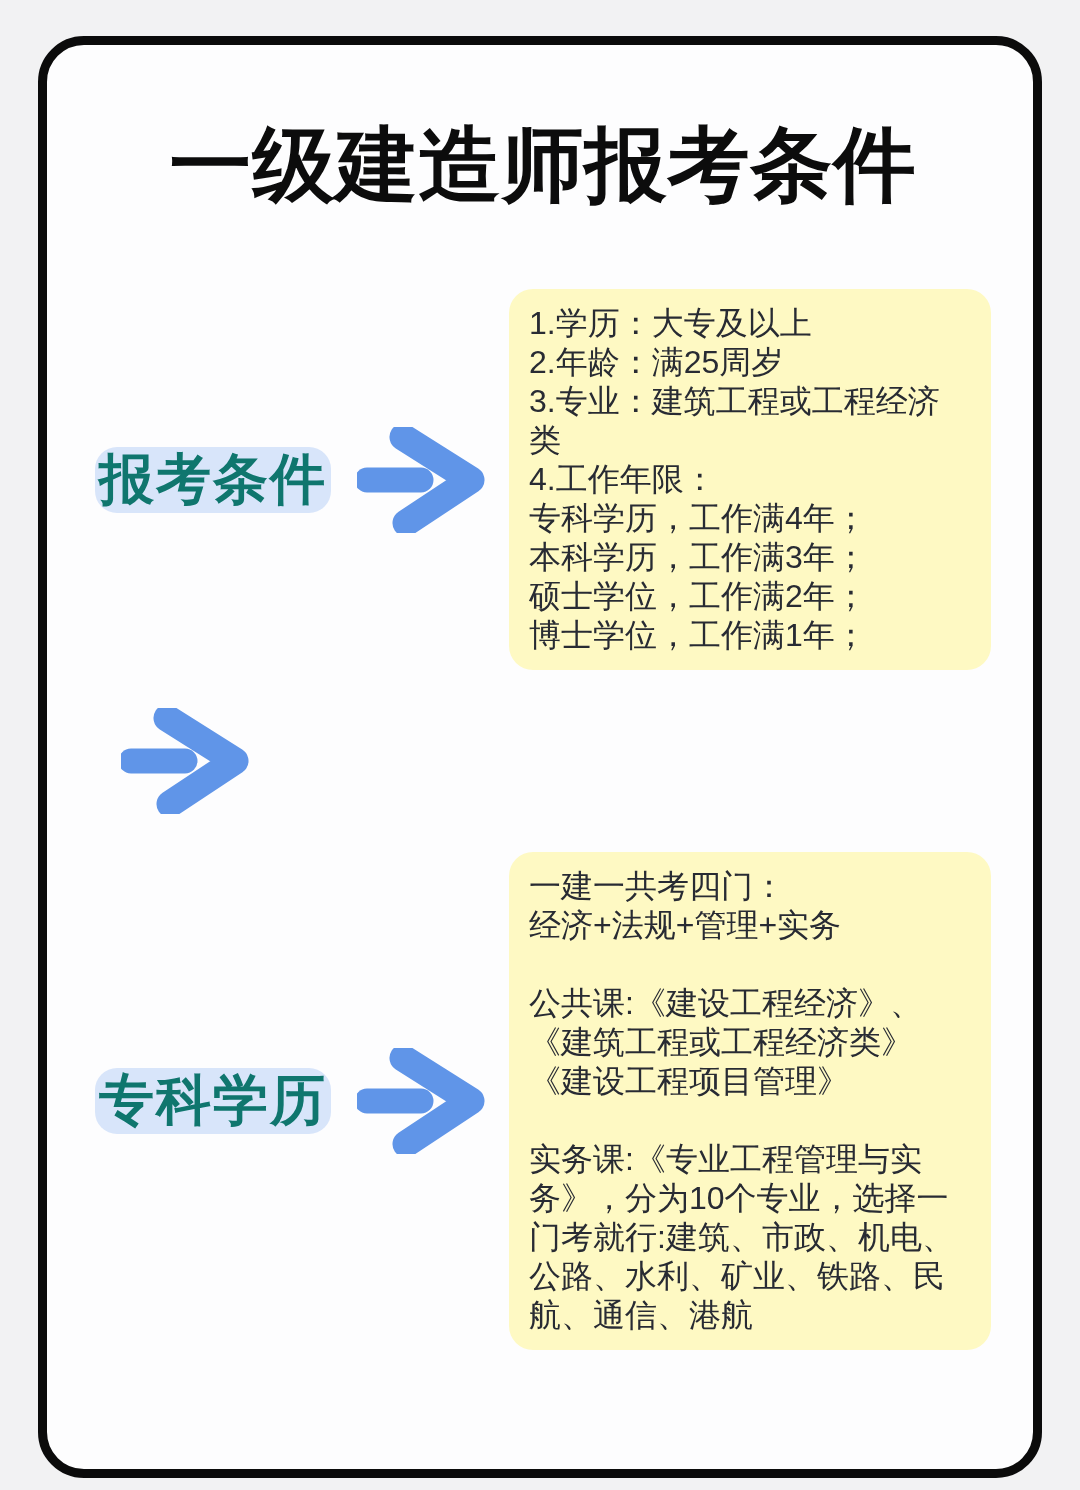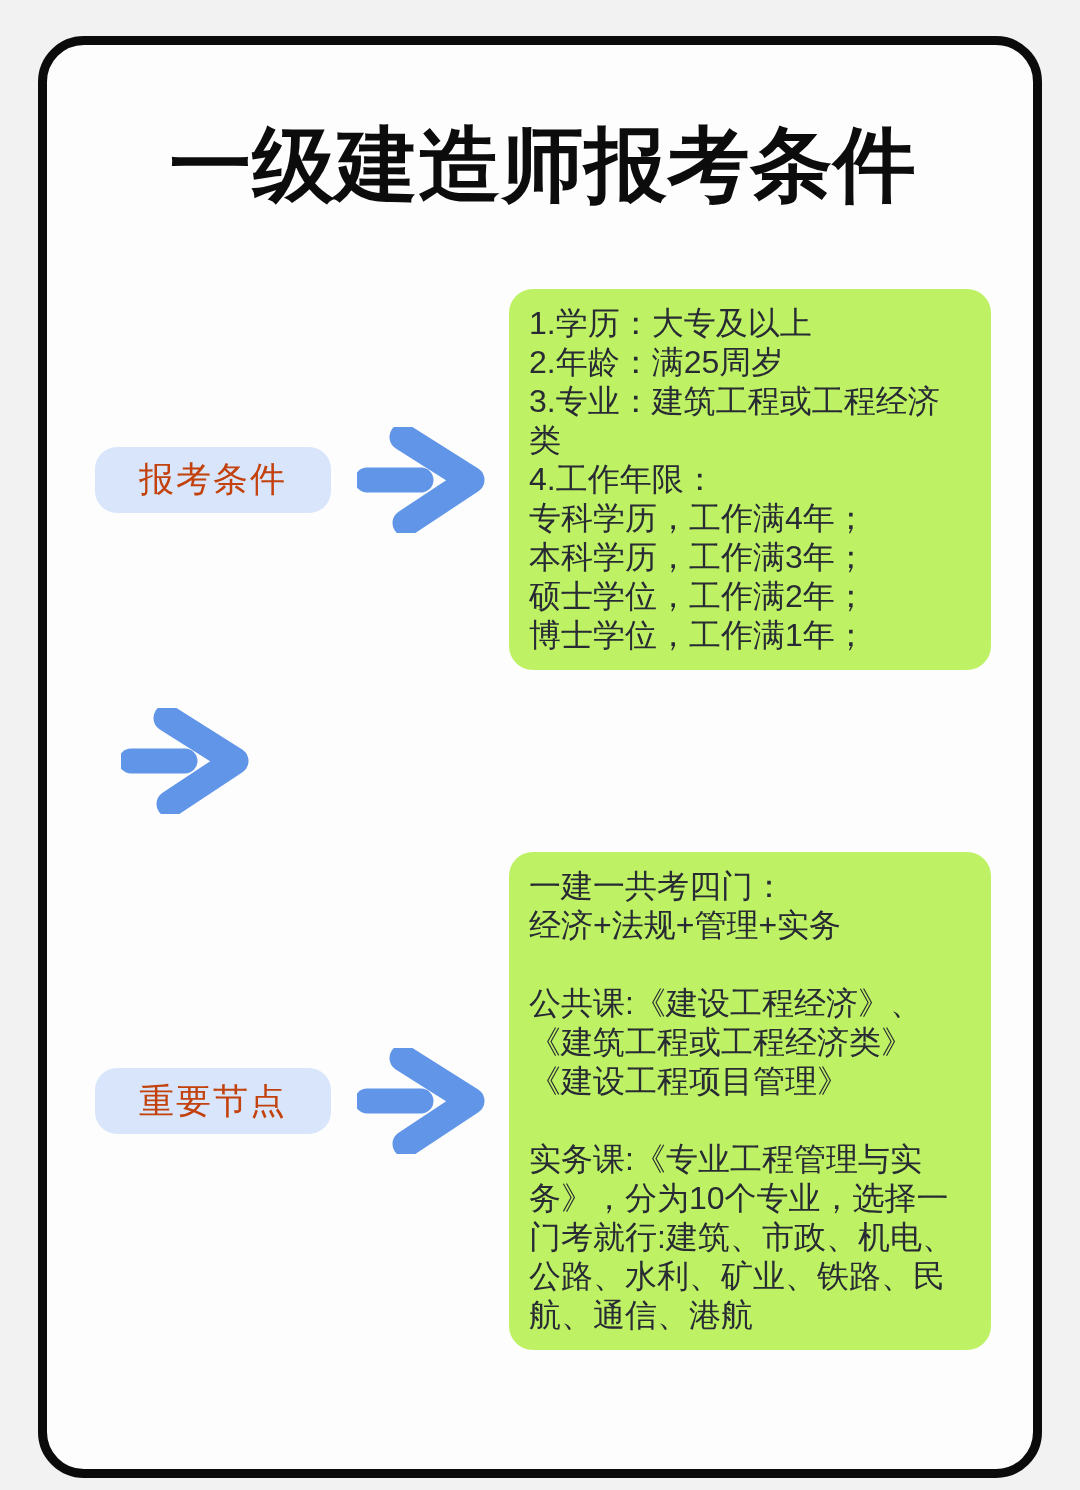--- a/index.html
+++ b/index.html
@@ -50,42 +50,42 @@
     flex: none;
     width: 236px;
     height: 66px;
     background: #d8e5fa;
     border-radius: 22px;
     display: flex;
     align-items: center;
     justify-content: center;
   }
   .pill-text {
-    font-size: 35px;
-    font-weight: 400;
-    color: #c2410c;
+    font-size: 55px;
+    font-weight: 700;
+    color: #0f766e;
     letter-spacing: 2px;
   }
   .arrow {
     flex: none;
     width: 142px;
     height: 106px;
     margin-left: 26px;
   }
   .arrow svg {
     display: block;
     width: 142px;
     height: 106px;
   }
   .box {
     margin-left: auto;
     flex: none;
     width: 482px;
     box-sizing: border-box;
-    background: #bef264;
+    background: #fef9c3;
     border-radius: 24px;
     padding: 15px 20px;
   }
   .box-text {
     display: block;
     white-space: pre-line;
     font-size: 32px;
     line-height: 39px;
     font-weight: 500;
     color: #282b33;
@@ -126,21 +126,21 @@
       <div class="arrow">
         <svg viewBox="0 0 142 106" xmlns="http://www.w3.org/2000/svg">
           <line x1="10" y1="53" x2="64" y2="53" stroke="#6095e8" stroke-width="25" stroke-linecap="round"></line>
           <path d="M46 10 L114 53 L49 96" fill="none" stroke="#6095e8" stroke-width="27" stroke-linecap="round" stroke-linejoin="round"></path>
         </svg>
       </div>
     </div>
 
     <div class="row">
       <div class="pill">
-        <span class="pill-text">重要节点</span>
+        <span class="pill-text">专科学历</span>
       </div>
       <div class="arrow">
         <svg viewBox="0 0 142 106" xmlns="http://www.w3.org/2000/svg">
           <line x1="10" y1="53" x2="64" y2="53" stroke="#6095e8" stroke-width="25" stroke-linecap="round"></line>
           <path d="M46 10 L114 53 L49 96" fill="none" stroke="#6095e8" stroke-width="27" stroke-linecap="round" stroke-linejoin="round"></path>
         </svg>
       </div>
       <div class="box">
         <span class="box-text">一建一共考四门：
 经济+法规+管理+实务

